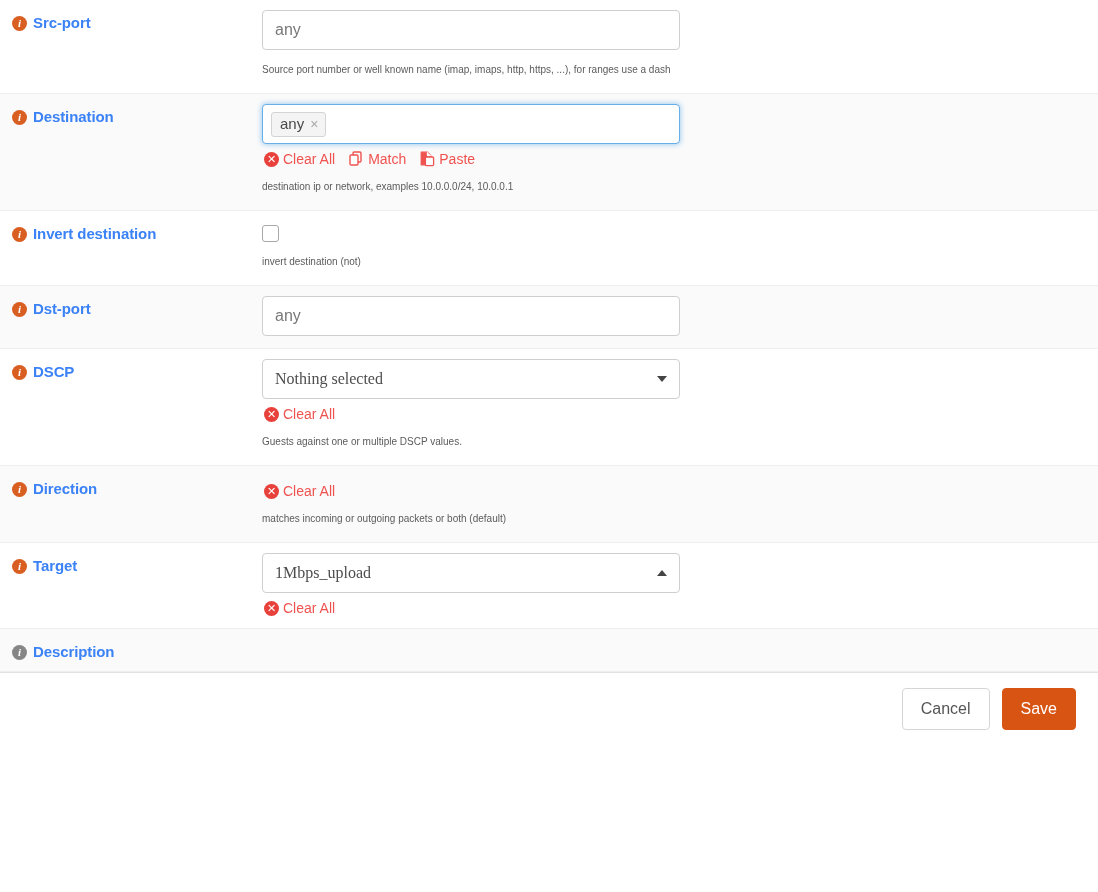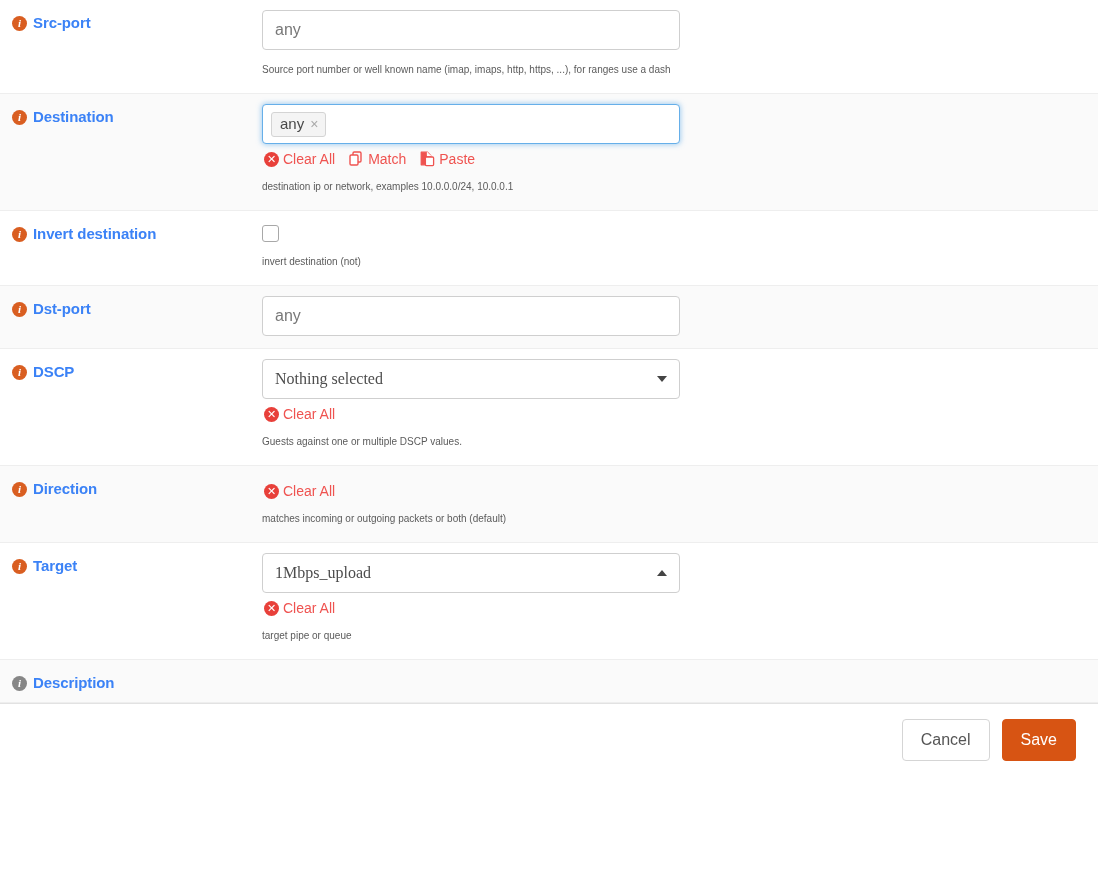--- a/index.html
+++ b/index.html
@@ -350,21 +350,20 @@
           <div class="select">
             <span>1Mbps_upload</span>
             <span class="caret up"></span>
           </div>
           <div class="actions">
             <span class="act">
               <span class="ico-clear">✕</span>
               <span>Clear All</span>
             </span>
           </div>
-          <div class="help">target pipe or queue</div>
         </div>
       </div>
     </div>
     <div class="row shaded">
       <div class="label-cell">
         <span class="info-icon gray">i</span>
         <span class="label-text">Description</span>
       </div>
     </div>
   </div>

